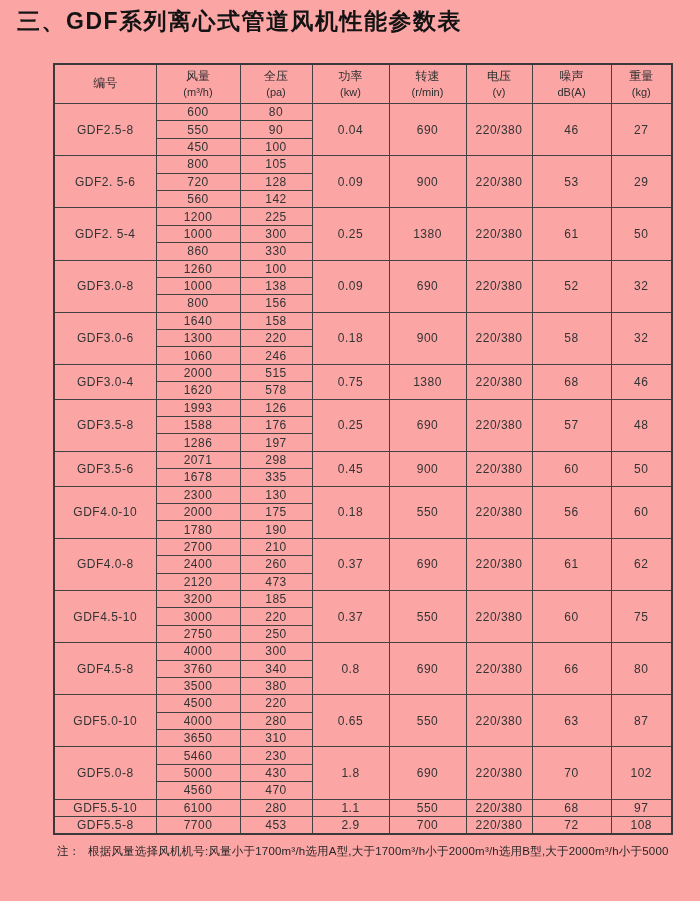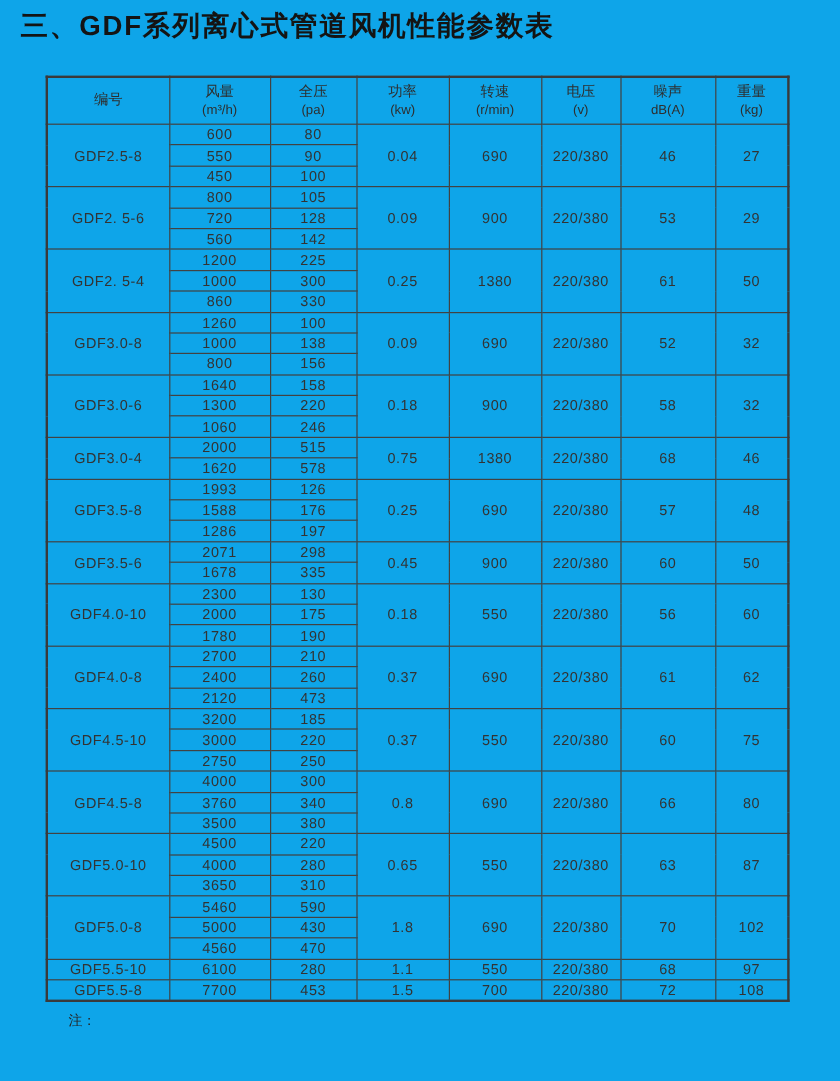--- a/index.html
+++ b/index.html
@@ -1,27 +1,27 @@
 <!DOCTYPE html>
 <html><head>
 <meta charset="utf-8">
 <style>
   html, body { margin:0; padding:0; background:#ffffff; }
   .page {
     position:relative; width:700px; height:901px;
-    background:#0ea5e9; overflow:hidden;
+    background:#fca5a5; overflow:hidden;
     font-family:"Liberation Sans", sans-serif; color:#2b2b2b;
   }
   .title {
     position:absolute; left:17px; top:6px; margin:0;
     font-size:23px; font-weight:700; letter-spacing:1.5px; color:#141414;
     white-space:nowrap;
   }
   .fan-table {
-    position:absolute; left:38px; top:63px; width:618px;
+    position:absolute; left:53px; top:63px; width:618px;
     border-collapse:collapse; table-layout:fixed;
     border:2px solid #3a3a3a;
     padding-left:40px;
   }
   .fan-table th, .fan-table td {
     border:1px solid #424242;
     text-align:center; vertical-align:middle;
     padding:0; overflow:hidden; white-space:nowrap;
   }
   .fan-table th {
@@ -321,21 +321,21 @@
           <td>4000</td>
           <td>280</td>
         </tr>
         <tr>
           <td>3650</td>
           <td>310</td>
         </tr>
         <tr>
           <td rowspan="3">GDF5.0-8</td>
           <td>5460</td>
-          <td>590</td>
+          <td>230</td>
           <td rowspan="3">1.8</td>
           <td rowspan="3">690</td>
           <td rowspan="3">220/380</td>
           <td rowspan="3">70</td>
           <td rowspan="3">102</td>
         </tr>
         <tr>
           <td>5000</td>
           <td>430</td>
         </tr>
@@ -350,28 +350,29 @@
           <td rowspan="1">1.1</td>
           <td rowspan="1">550</td>
           <td rowspan="1">220/380</td>
           <td rowspan="1">68</td>
           <td rowspan="1">97</td>
         </tr>
         <tr>
           <td rowspan="1">GDF5.5-8</td>
           <td>7700</td>
           <td>453</td>
-          <td rowspan="1">1.5</td>
+          <td rowspan="1">2.9</td>
           <td rowspan="1">700</td>
           <td rowspan="1">220/380</td>
           <td rowspan="1">72</td>
           <td rowspan="1">108</td>
         </tr>
       </tbody>
   </table>
 
   <div class="note">
     <span class="note-label">注：</span>
     <div class="note-text">
+      <span class="note-line">根据风量选择风机机号:风量小于1700m³/h选用A型,大于1700m³/h小于2000m³/h选用B型,大于2000m³/h小于5000</span>
     </div>
   </div>
 
 </div>
 
 </body></html>

